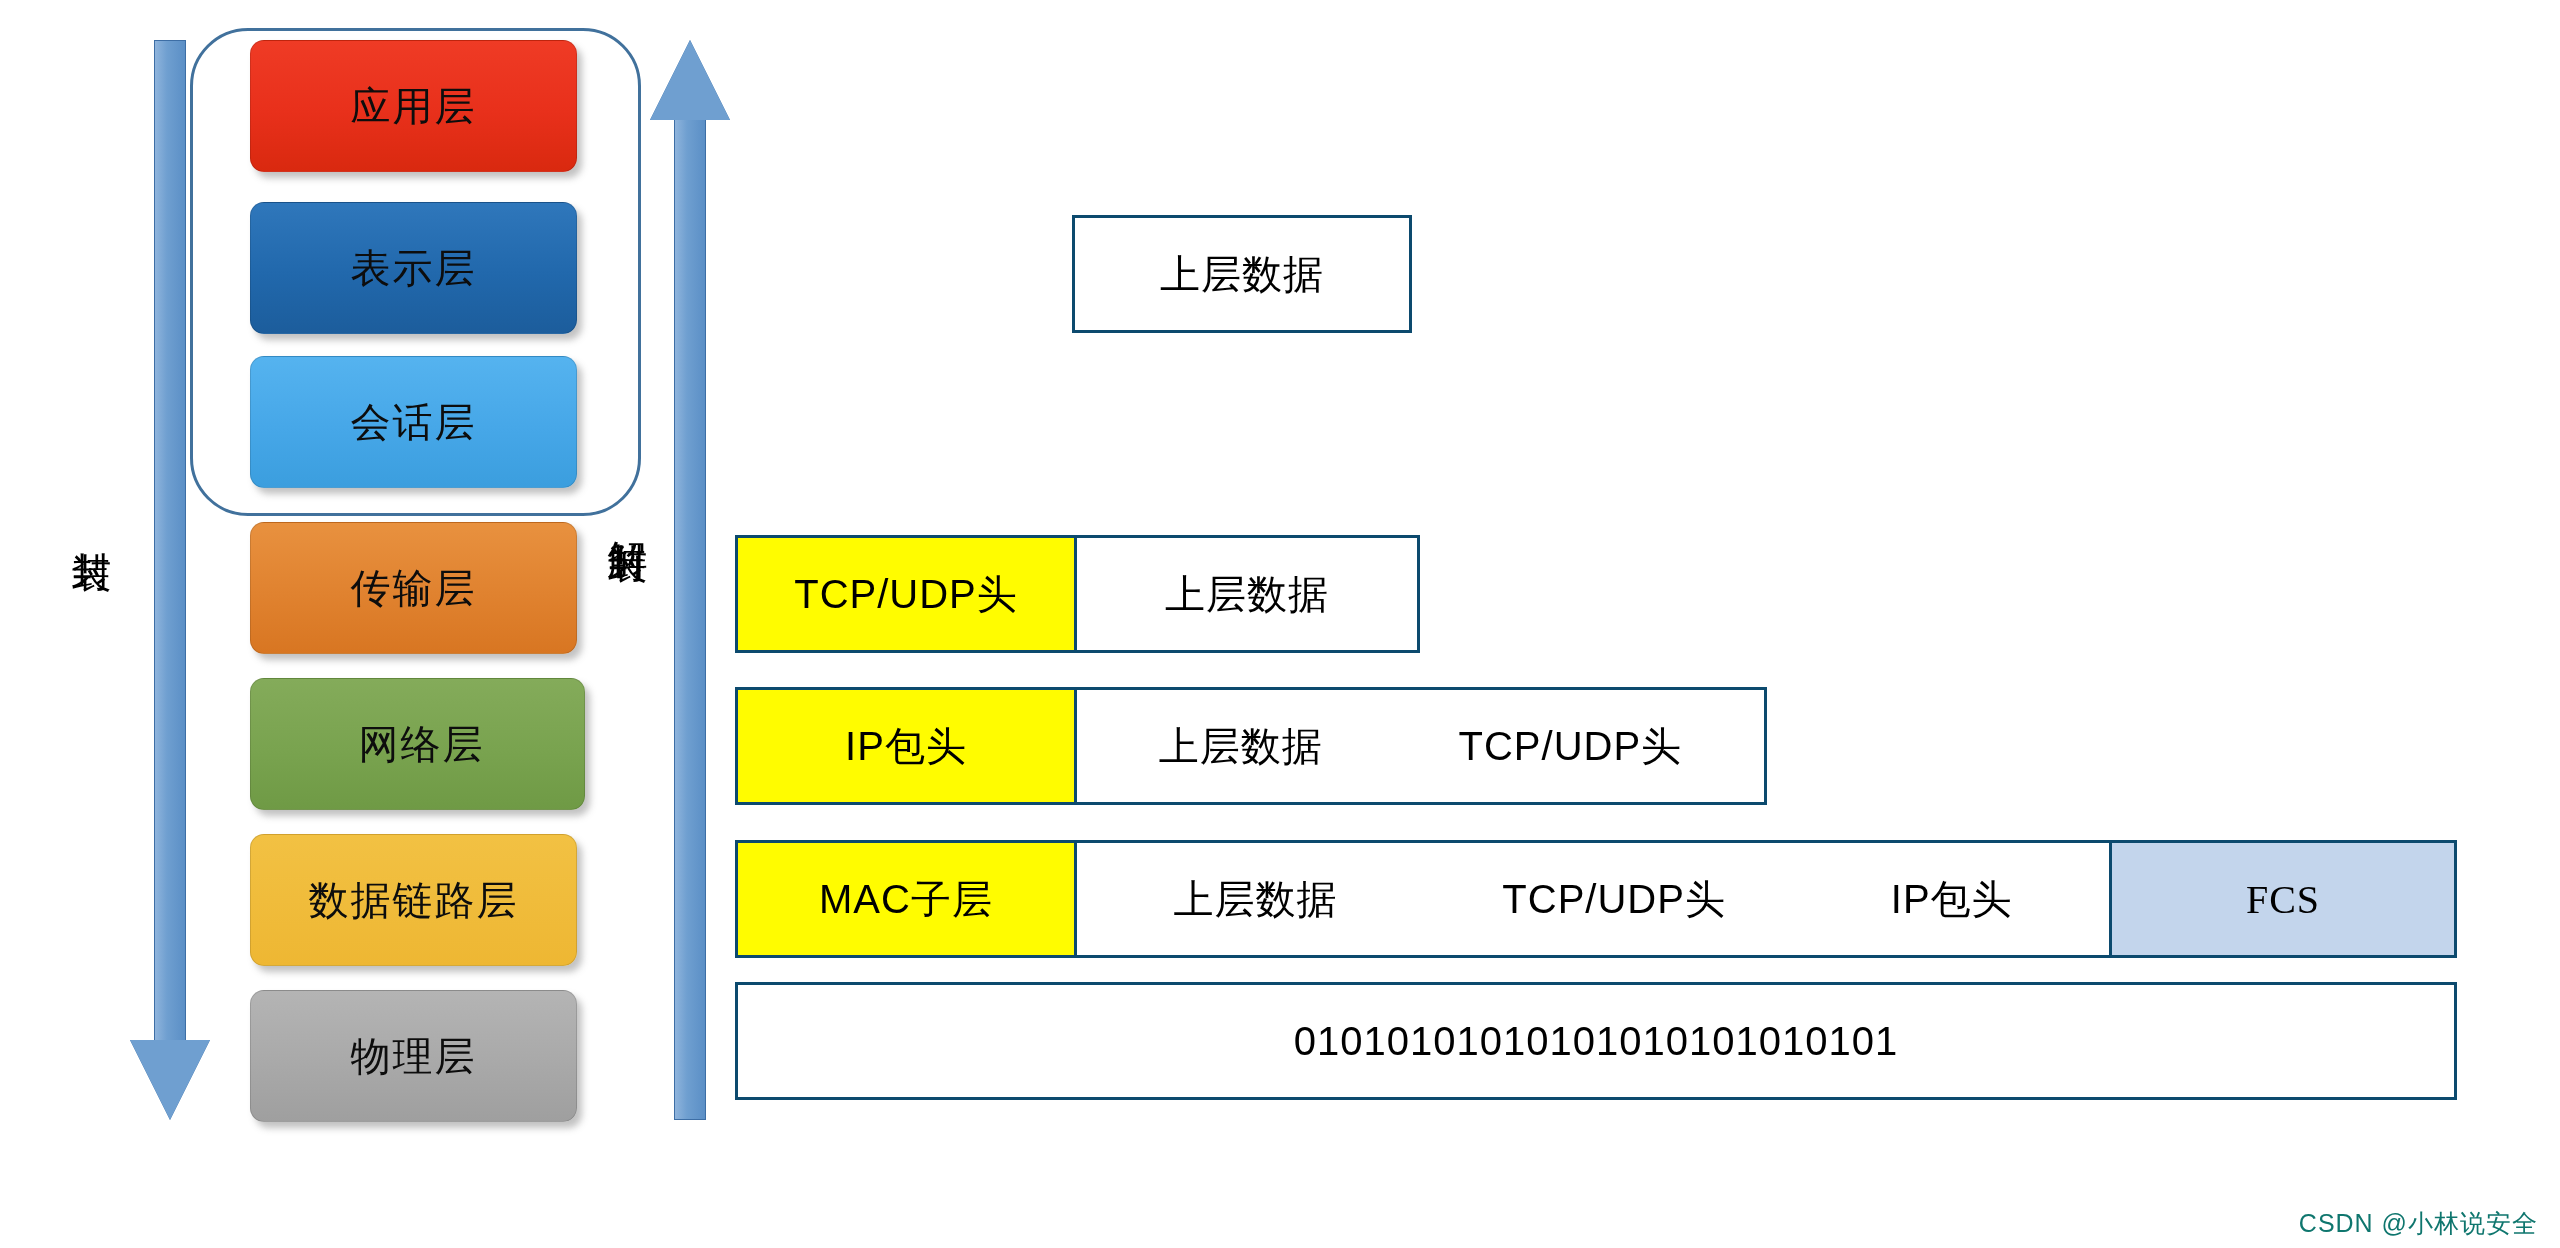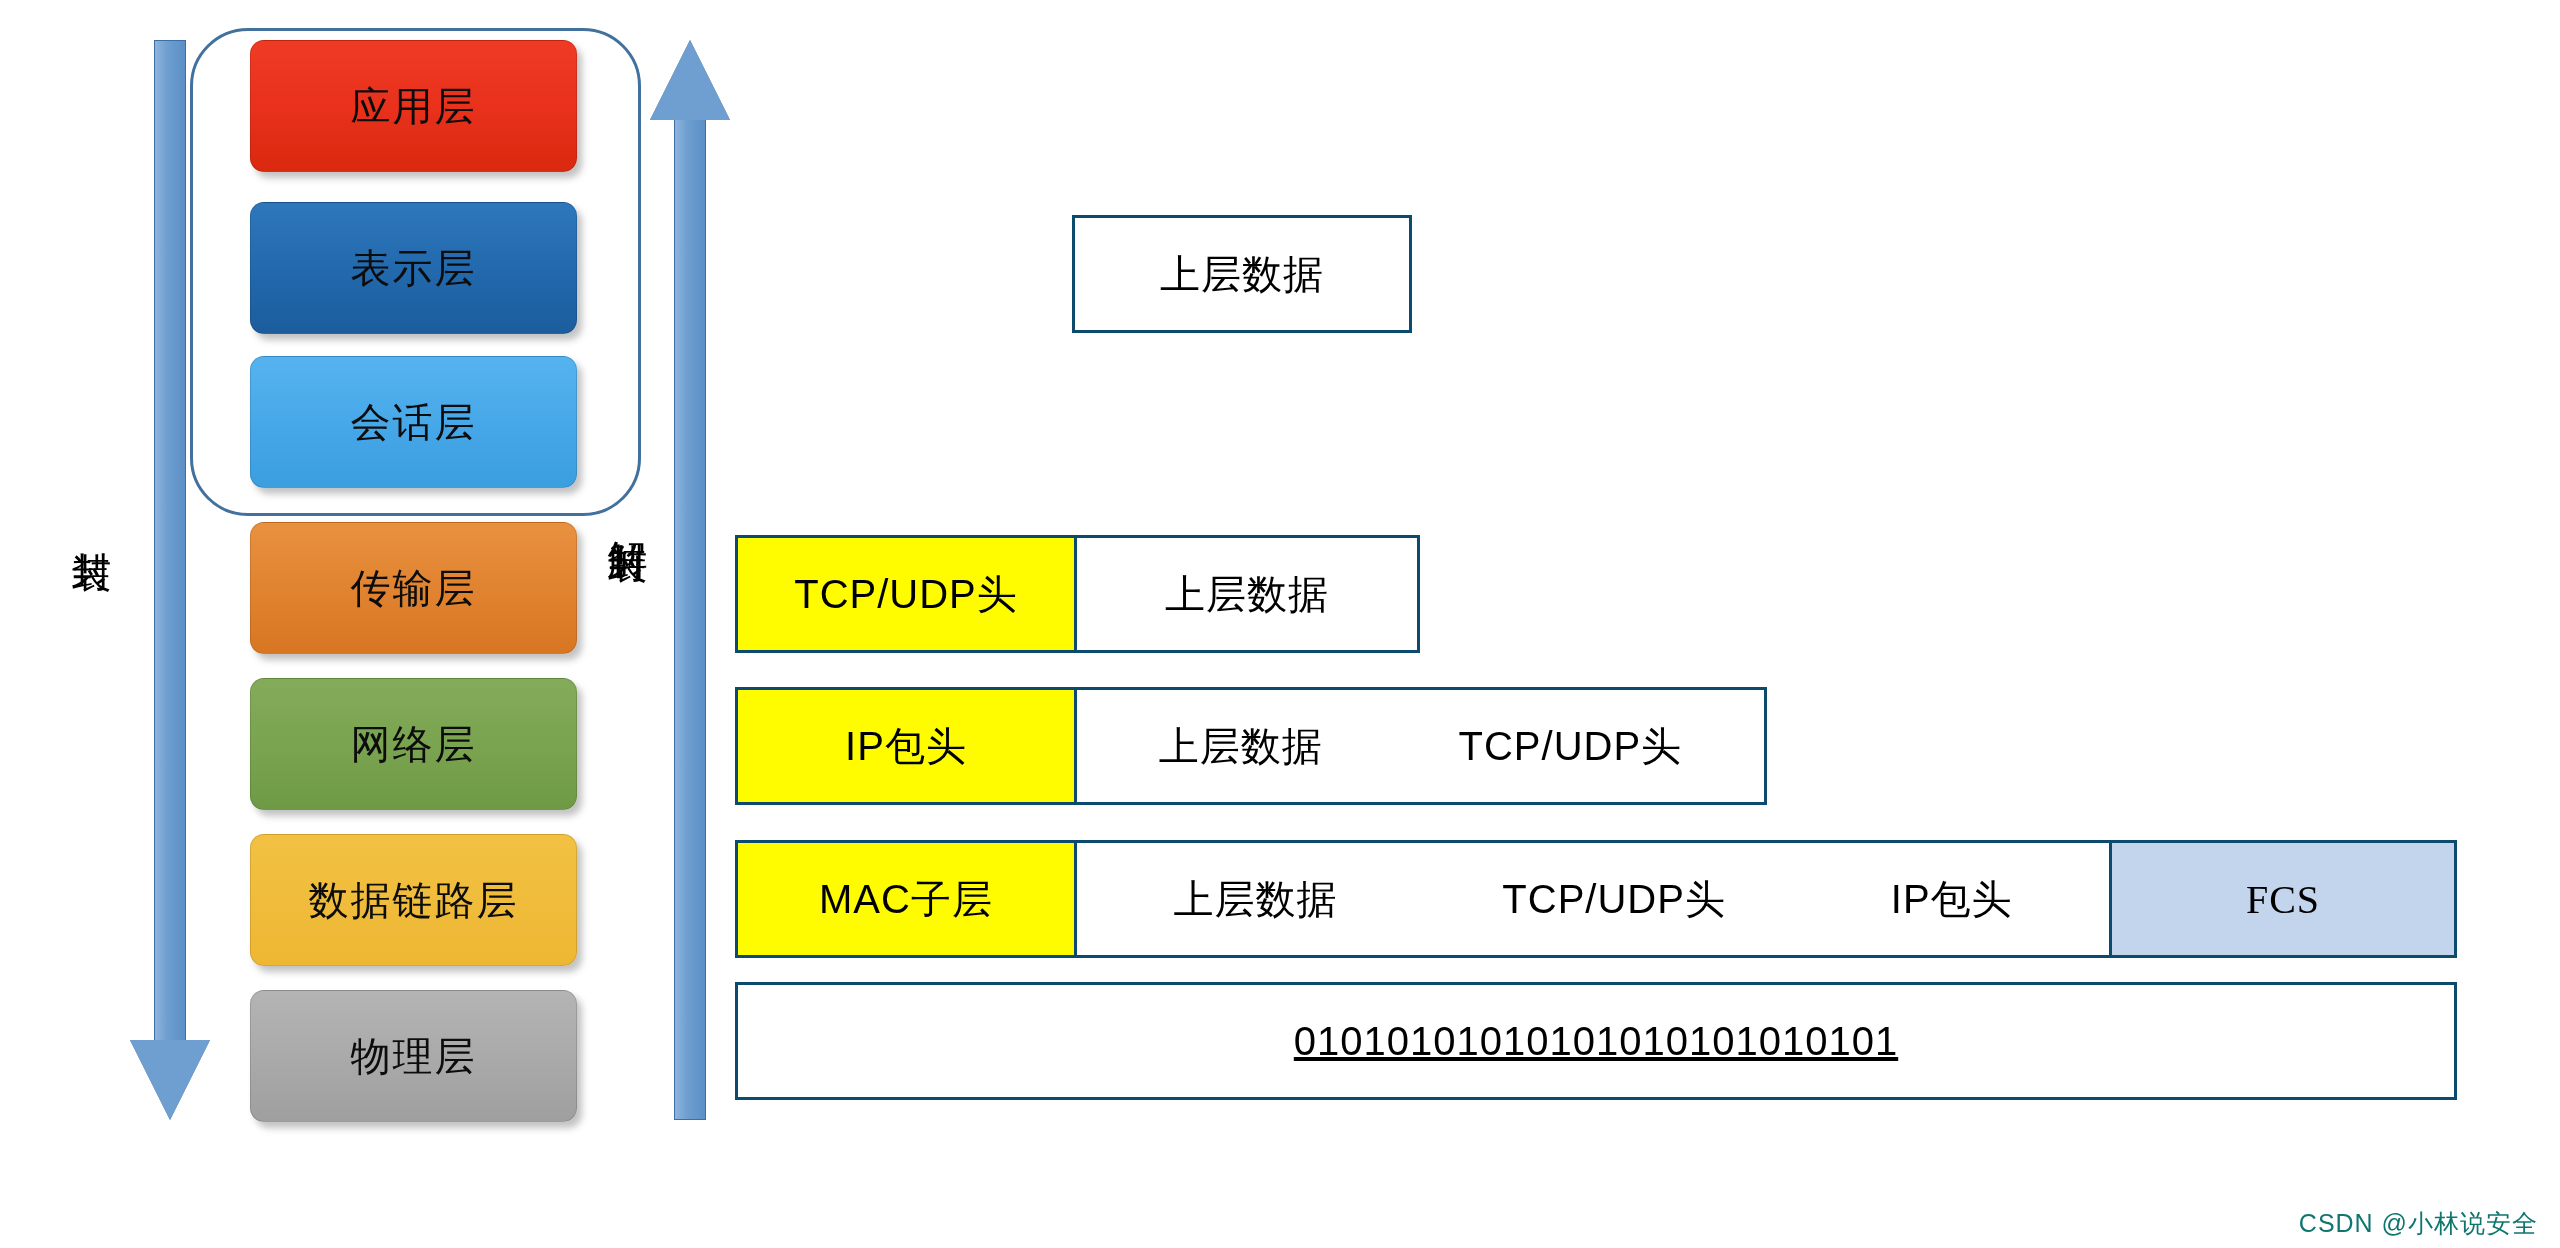--- a/index.html
+++ b/index.html
@@ -33,21 +33,21 @@
     font-size: 40px;
     letter-spacing: 2px;
     color: #0d0d0d;
     box-shadow: 5px 6px 7px rgba(120,120,120,0.45);
     border: 1px solid rgba(0,0,0,0.12);
   }
   .layer-app     { top:   10px; height: 130px; background: linear-gradient(180deg,#ef3b25 0%, #e8301b 55%, #d9290f 100%); }
   .layer-present { top:  172px; height: 130px; background: linear-gradient(180deg,#2f77bb 0%, #2168ac 55%, #1c5d9c 100%); }
   .layer-session { top:  326px; height: 130px; background: linear-gradient(180deg,#55b3ef 0%, #46a7e8 55%, #3b9ede 100%); }
   .layer-trans   { top:  492px; height: 130px; background: linear-gradient(180deg,#e8913f 0%, #e0822f 55%, #d87622 100%); }
-  .layer-network { top:  648px; height: 130px; background: linear-gradient(180deg,#84ab5a 0%, #79a34f 55%, #6f9a45 100%); }
+  .layer-network { top:  648px; height: 130px; background: linear-gradient(180deg,#84ab5a 0%, #79a34f 55%, #6f9a45 100%); padding-left: 8px; }
   .layer-datalink{ top:  804px; height: 130px; background: linear-gradient(180deg,#f2c143 0%, #eeb733 100%); }
   .layer-phys    { top:  960px; height: 130px; background: linear-gradient(180deg,#b4b4b4 0%, #a9a9a9 55%, #9f9f9f 100%); }
 
   
   #upper-group {
     position: absolute;
     left: -60px;
     top: -2px;
     width: 445px;
     height: 482px;
@@ -140,21 +140,21 @@
   #row-ip   { left: 735px; top: 687px; }
   #row-ip   .c-head { width: 342px; }
   #row-ip   .c-body { width: 690px; }
 
   #row-mac  { left: 735px; top: 840px; }
   #row-mac  .c-head { width: 342px; }
   #row-mac  .c-body { width: 1035px; }
   #row-mac  .c-fcs  { width: 345px; font-family: Liberation Serif, serif; }
 
   #row-phy  { left: 735px; top: 982px; }
-  #row-phy  .pkt-cell { width: 1722px; letter-spacing: 1px; text-decoration: underline; }
+  #row-phy  .pkt-cell { width: 1722px; letter-spacing: 1px; }
 
   .seg-group {
     display: flex;
     align-items: center;
     width: 100%;
     height: 100%;
     justify-content: space-around;
     padding: 0 14px;
     box-sizing: border-box;
   }

